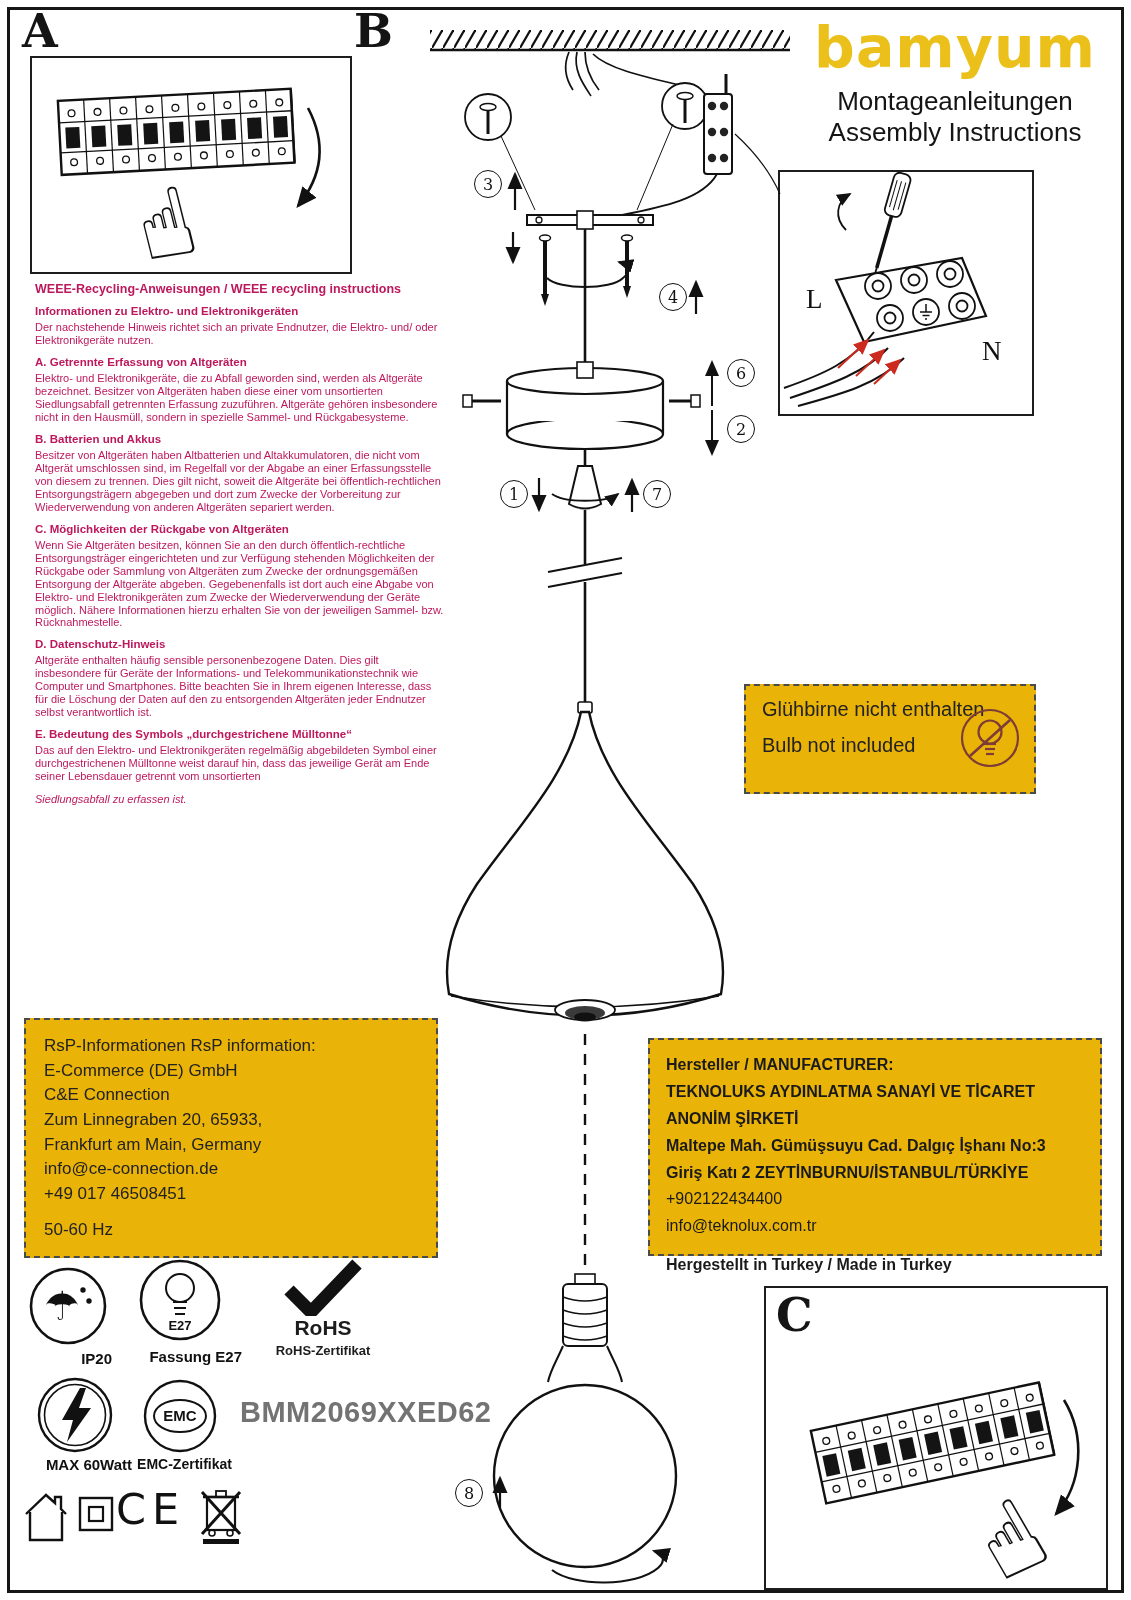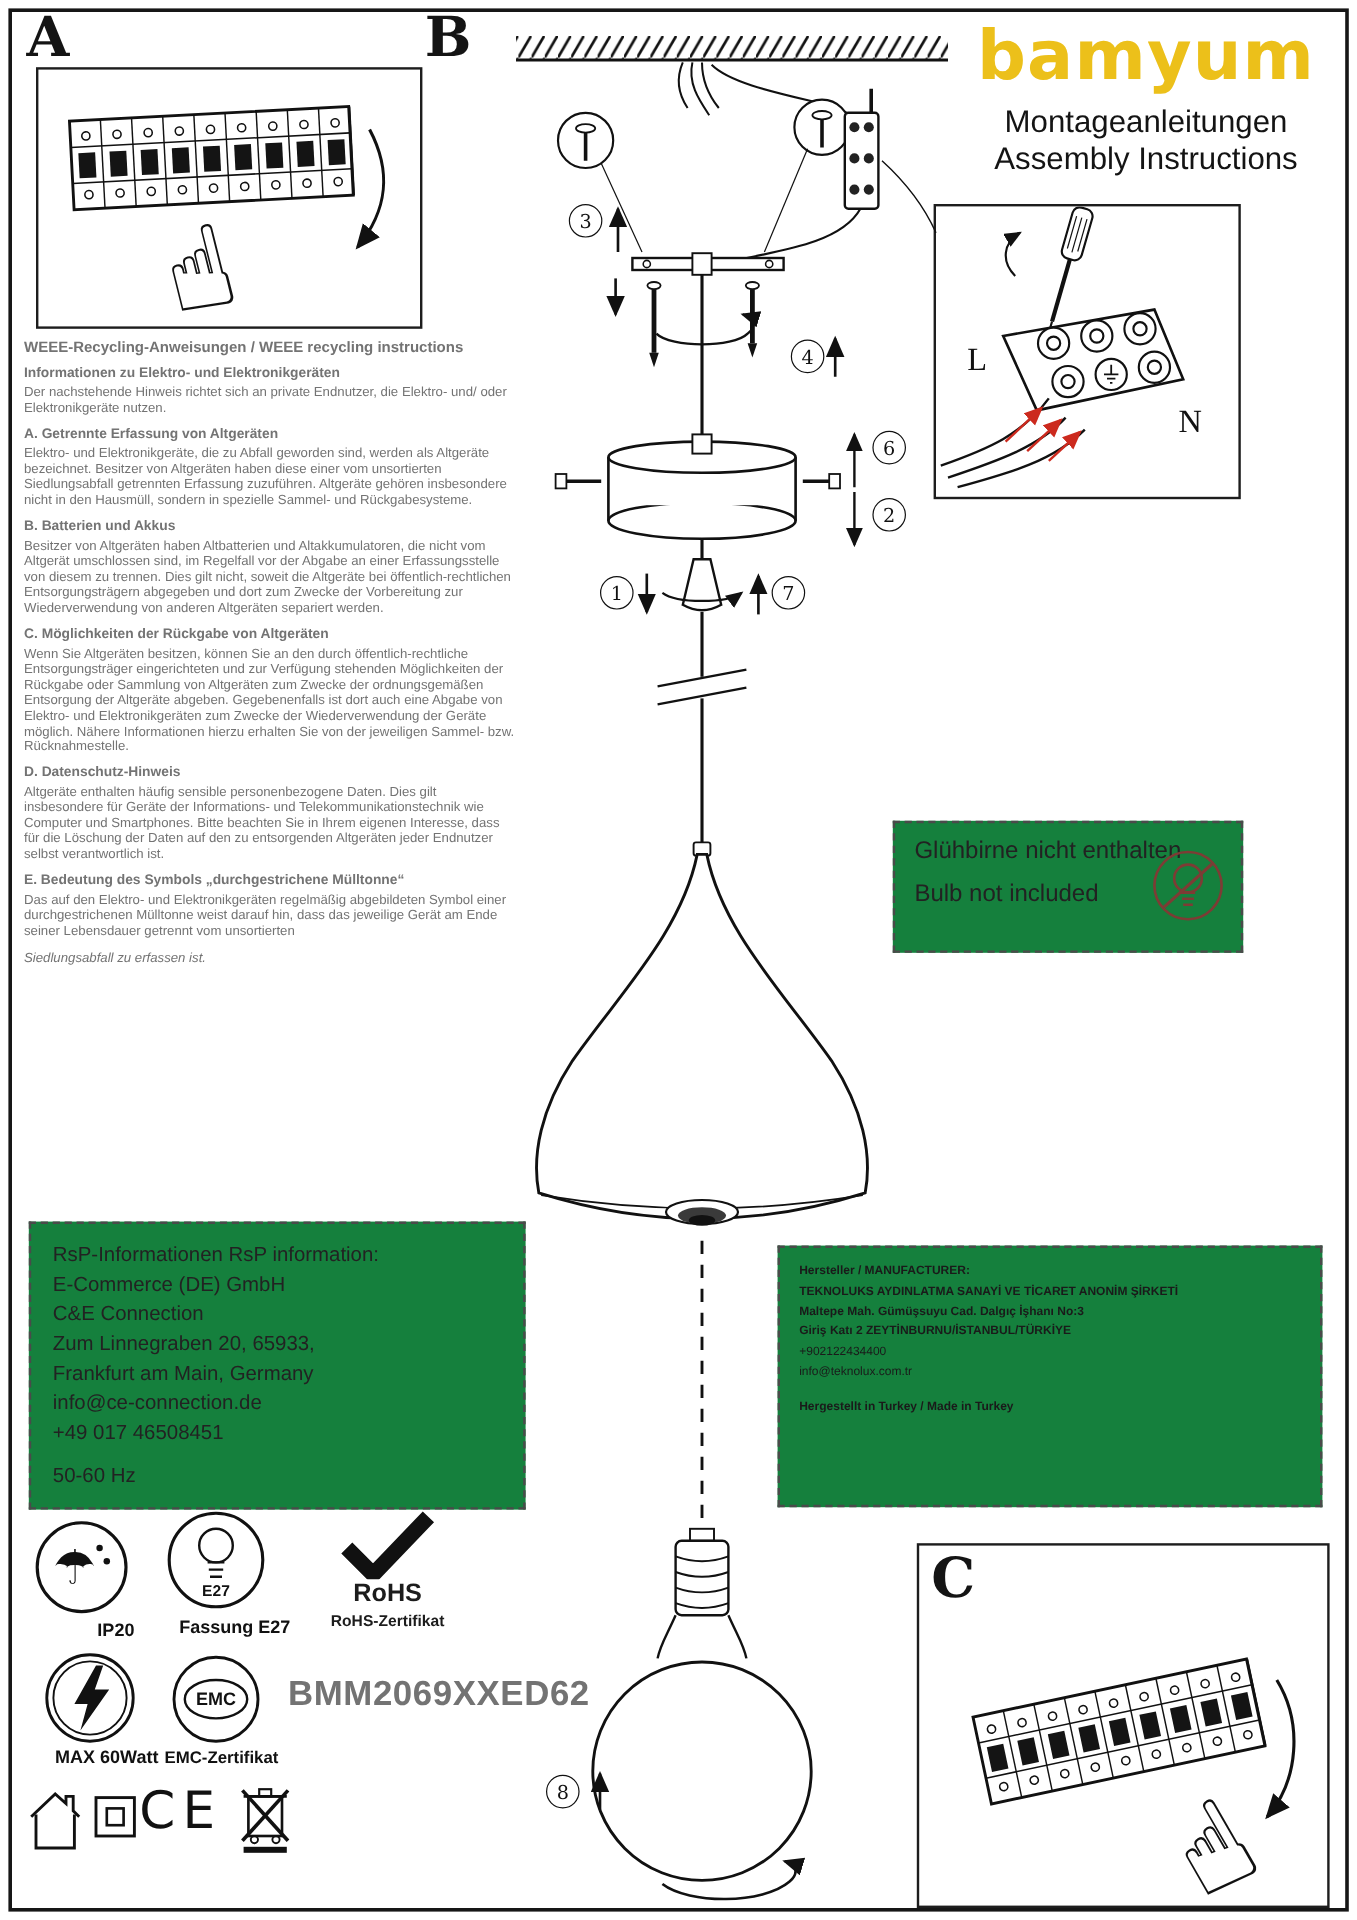--- a/index.html
+++ b/index.html
@@ -2,36 +2,36 @@
 <html><head>
 <meta charset="utf-8">
 <style>
   html,body{margin:0;padding:0;background:#e8e8e8;}
   .page{position:relative;width:1131px;height:1600px;background:#fff;margin:0 auto;
         font-family:"Liberation Sans",sans-serif;color:#1c1c1c;overflow:hidden;}
   .frame{position:absolute;inset:7px;border:3px solid #161616;pointer-events:none;}
   .abs{position:absolute;}
   .letter{position:absolute;font-family:"DejaVu Serif",serif;font-weight:700;font-size:46px;line-height:1;color:#141414;}
   .box{position:absolute;border:2.5px solid #1d1d1d;background:#fff;}
-  .dashedbox{position:absolute;border:2px dashed #4a4a4a;background:#15803d;}
+  .dashedbox{position:absolute;border:2px dashed #4a4a4a;background:#eab308;}
   .callout{position:absolute;width:26px;height:26px;border:1.7px solid #111;border-radius:50%;
            background:#fff;display:flex;align-items:center;justify-content:center;
            font-family:"DejaVu Serif",serif;font-size:16px;color:#111;z-index:6;}
   .brand{position:absolute;left:798px;top:18px;width:314px;text-align:center;}
   .brand .logo{font-family:"DejaVu Sans",sans-serif;font-weight:800;font-size:57px;letter-spacing:1px;color:#ecc01a;line-height:1.05;}
   .brand .sub{font-size:26px;color:#141414;line-height:1.2;}
-  .wcol{position:absolute;left:20px;top:282px;width:412px;color:#737373;}
+  .wcol{position:absolute;left:35px;top:282px;width:412px;color:#be185d;}
   .wcol .t{font-size:12.5px;font-weight:700;margin:0 0 9px 0;}
   .wcol h4{font-size:11.5px;font-weight:700;margin:9px 0 4px 0;}
   .wcol p{font-size:11px;line-height:1.18;margin:0;}
   .rsp{left:24px;top:1018px;width:414px;height:240px;padding:14px 18px;box-sizing:border-box;}
   .rsp div{font-size:17px;line-height:1.45;color:#222;}
   .rsp .gap{margin-top:12px;}
   .mfr{left:648px;top:1038px;width:454px;height:218px;padding:12px 16px;box-sizing:border-box;}
-  .mfr div{font-size:10px;font-weight:700;line-height:1.68;color:#1a1a1a;}
+  .mfr div{font-size:16px;font-weight:700;line-height:1.68;color:#1a1a1a;}
   .mfr div.lt{font-weight:400;}
   .mfr .gap{margin-top:12px;}
   .bulbnote{left:744px;top:684px;width:288px;height:106px;}
   .bulbnote .l1{position:absolute;left:16px;top:12px;font-size:20px;color:#222;}
   .bulbnote .l2{position:absolute;left:16px;top:48px;font-size:20px;color:#222;}
   .iconlabel{position:absolute;font-weight:700;font-size:15px;text-align:right;color:#111;}
   .model{position:absolute;left:240px;top:1396px;font-size:29px;font-weight:700;letter-spacing:.5px;color:#737373;}
   .ce{position:absolute;left:116px;top:1484px;font-family:"DejaVu Sans",sans-serif;font-size:43px;letter-spacing:6px;color:#111;}
   svg{display:block;}
 </style>

